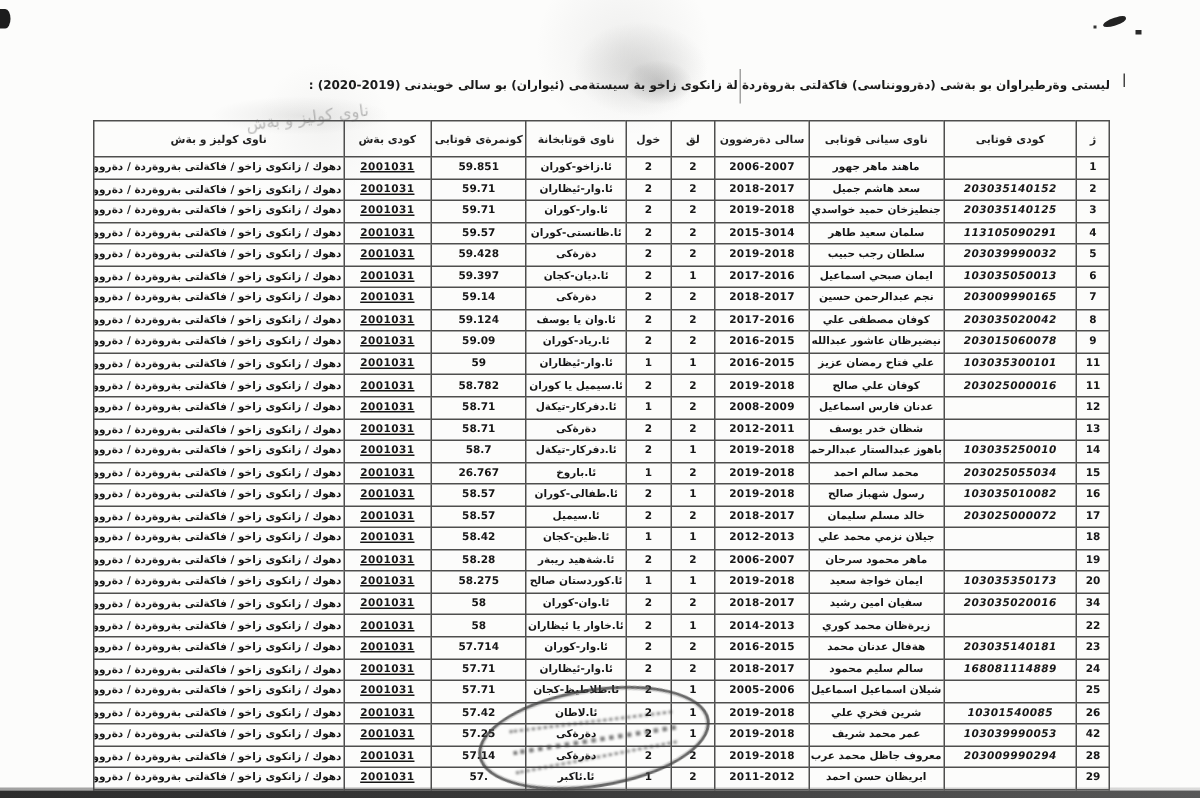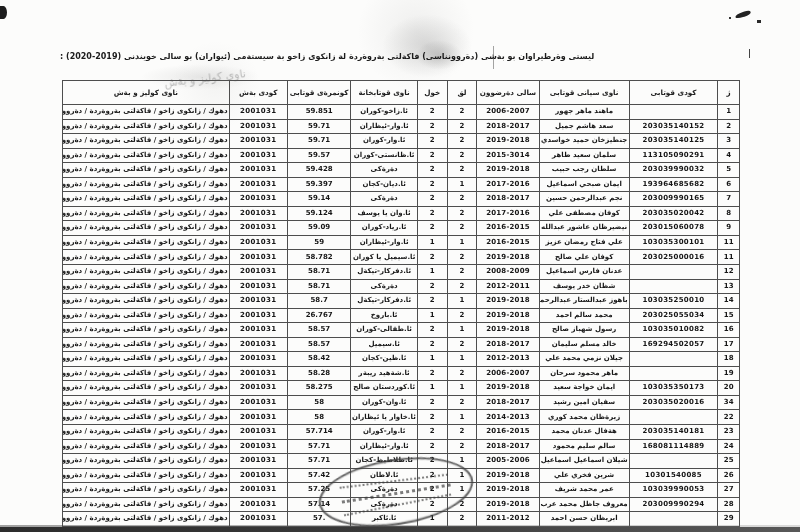--- a/index.html
+++ b/index.html
@@ -12,21 +12,21 @@
   .page{
     position:absolute;inset:0;
     background:
       radial-gradient(circle at 52% 6%, rgba(120,120,120,0.10), rgba(0,0,0,0) 9%),
       radial-gradient(circle at 27% 16%, rgba(140,140,140,0.08), rgba(0,0,0,0) 6%),
       #fcfcfb;
   }
   
   .doc-title{
     position:absolute;top:52px;right:60px;left:60px;
-    direction:rtl;text-align:left;
+    direction:rtl;text-align:right;
     font-size:8px;font-weight:bold;color:#1b1b1b;
     letter-spacing:0;white-space:nowrap;
   }
   
   table.students{
     position:absolute;top:80px;right:60px;
     width:678px;
     border-collapse:collapse;table-layout:fixed;
     direction:rtl;
     background:transparent;
@@ -35,26 +35,26 @@
     border:1px solid #4e4e4e;
     padding:0 1px;
     text-align:center;vertical-align:middle;
     font-weight:bold;color:#161616;
     white-space:nowrap;overflow:hidden;
     height:13.55px;line-height:1.05;
     font-size:7px;
   }
   table.students thead th{height:23px;font-size:7.2px;color:#222;}
   td.col-no{font-size:7.2px;}
-  td.col-code{font-size:7.4px;letter-spacing:.3px;}
+  td.col-code{font-size:7.4px;letter-spacing:.3px;font-style:italic;}
   td.col-name{font-size:6.8px;}
   td.col-year{font-size:7.2px;letter-spacing:.2px;}
   td.col-school{font-size:6.3px;}
   td.col-grade{font-size:7.2px;}
-  td.col-dept{font-size:7.2px;letter-spacing:.3px;}
+  td.col-dept{font-size:7.2px;letter-spacing:.3px;text-decoration:underline;}
   td.col-college{font-size:6.1px;color:#222;}
   
   .header-scribble{
     position:absolute;top:72px;left:110px;width:190px;
     transform:rotate(-7deg);
     font-size:11px;color:rgba(90,90,90,0.38);
     filter:blur(.4px);
     direction:rtl;text-align:center;white-space:nowrap;
     pointer-events:none;
   }
@@ -209,21 +209,21 @@
           <td class="col-year" dir="ltr">2019-2018</td>
           <td class="col-liq">2</td>
           <td class="col-khul">2</td>
           <td class="col-school">دةرةكى</td>
           <td class="col-grade" dir="ltr">59.428</td>
           <td class="col-dept" dir="ltr">2001031</td>
           <td class="col-college">دهوك / زانكوى زاخو / فاكةلتى بةروةردة / دةروونناسى - ئيواران /</td>
         </tr>
         <tr>
           <td class="col-no" dir="ltr">6</td>
-          <td class="col-code" dir="ltr">193964685682</td>
+          <td class="col-code" dir="ltr">103035050013</td>
           <td class="col-name">ايمان صبحي اسماعيل</td>
           <td class="col-year" dir="ltr">2017-2016</td>
           <td class="col-liq">1</td>
           <td class="col-khul">2</td>
           <td class="col-school">ئا.ديان-كجان</td>
           <td class="col-grade" dir="ltr">59.397</td>
           <td class="col-dept" dir="ltr">2001031</td>
           <td class="col-college">دهوك / زانكوى زاخو / فاكةلتى بةروةردة / دةروونناسى - ئيواران /</td>
         </tr>
         <tr>
@@ -341,21 +341,21 @@
           <td class="col-year" dir="ltr">2019-2018</td>
           <td class="col-liq">1</td>
           <td class="col-khul">2</td>
           <td class="col-school">ئا.طفالى-كوران</td>
           <td class="col-grade" dir="ltr">58.57</td>
           <td class="col-dept" dir="ltr">2001031</td>
           <td class="col-college">دهوك / زانكوى زاخو / فاكةلتى بةروةردة / دةروونناسى - ئيواران /</td>
         </tr>
         <tr>
           <td class="col-no" dir="ltr">17</td>
-          <td class="col-code" dir="ltr">169294502057</td>
+          <td class="col-code" dir="ltr">203025000072</td>
           <td class="col-name">خالد مسلم سليمان</td>
           <td class="col-year" dir="ltr">2018-2017</td>
           <td class="col-liq">2</td>
           <td class="col-khul">2</td>
           <td class="col-school">ئا.سيميل</td>
           <td class="col-grade" dir="ltr">58.57</td>
           <td class="col-dept" dir="ltr">2001031</td>
           <td class="col-college">دهوك / زانكوى زاخو / فاكةلتى بةروةردة / دةروونناسى - ئيواران /</td>
         </tr>
         <tr>
@@ -460,21 +460,21 @@
           <td class="col-name">شرين فخري علي</td>
           <td class="col-year" dir="ltr">2019-2018</td>
           <td class="col-liq">1</td>
           <td class="col-khul">2</td>
           <td class="col-school">ئا.لاطان</td>
           <td class="col-grade" dir="ltr">57.42</td>
           <td class="col-dept" dir="ltr">2001031</td>
           <td class="col-college">دهوك / زانكوى زاخو / فاكةلتى بةروةردة / دةروونناسى - ئيواران /</td>
         </tr>
         <tr>
-          <td class="col-no" dir="ltr">27</td>
+          <td class="col-no" dir="ltr">42</td>
           <td class="col-code" dir="ltr">103039990053</td>
           <td class="col-name">عمر محمد شريف</td>
           <td class="col-year" dir="ltr">2019-2018</td>
           <td class="col-liq">1</td>
           <td class="col-khul">2</td>
           <td class="col-school">دةرةكى</td>
           <td class="col-grade" dir="ltr">57.25</td>
           <td class="col-dept" dir="ltr">2001031</td>
           <td class="col-college">دهوك / زانكوى زاخو / فاكةلتى بةروةردة / دةروونناسى - ئيواران /</td>
         </tr>

